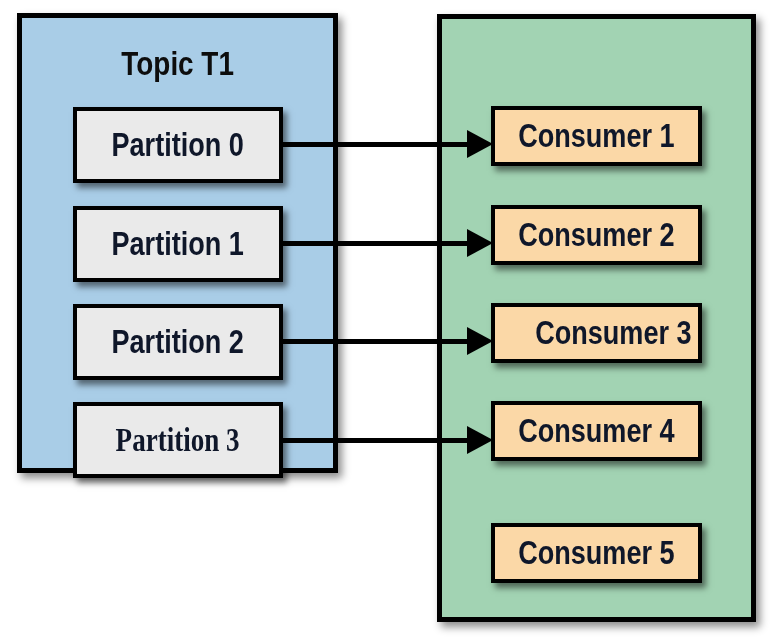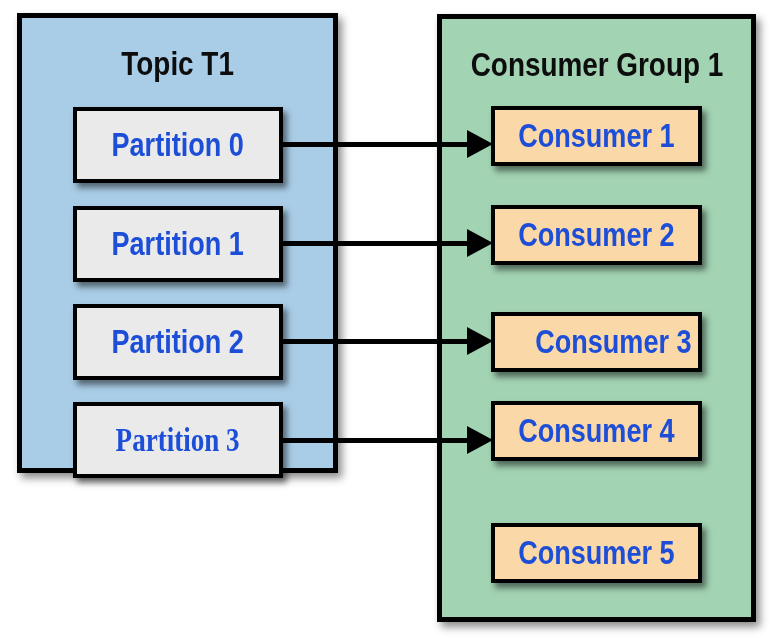--- a/index.html
+++ b/index.html
@@ -43,37 +43,37 @@
   .node {
     position: absolute;
     box-sizing: border-box;
     border: 4px solid var(--border, #000);
     box-shadow: 4px 5px 6px rgba(0,0,0,0.5);
     display: flex;
     align-items: center;
     justify-content: center;
     font-size: 33px;
     font-weight: 700;
-    color: #1d4ed8;
+    color: #0f172a;
   }
   .partition {
     left: 51px; width: 210px; height: 76px;
     background: var(--partition-fill, #eaeaea);
   }
   .p0 { top: 89px; }
   .p1 { top: 188px; }
   .p2 { top: 286px; }
   .p3 { top: 384px; font-family: Liberation Serif, serif; }
   .consumer {
     left: 49px; width: 211px; height: 60px;
     background: var(--consumer-fill, #fbd8a7);
   }
   .c0 { top: 87px; }
   .c1 { top: 186px; }
-  .c2 { top: 293px; padding-left: 33px; }
+  .c2 { top: 284px; padding-left: 33px; }
   .c3 { top: 382px; }
   .c4 { top: 504px; }
   .txt {
     display: inline-block;
     transform: scaleX(0.82);
     transform-origin: 50% 50%;
     white-space: nowrap;
   }
   .arrow {
     position: absolute;
@@ -117,23 +117,20 @@
     </div>
     <div class="node partition p2">
       <span class="txt">Partition 2</span>
     </div>
     <div class="node partition p3">
       <span class="txt">Partition 3</span>
     </div>
   </section>
 
   <section class="panel panel-group">
-    <div class="panel-title">
-      <span class="txt">Consumer Group 1</span>
-    </div>
     <div class="node consumer c0">
       <span class="txt">Consumer 1</span>
     </div>
     <div class="node consumer c1">
       <span class="txt">Consumer 2</span>
     </div>
     <div class="node consumer c2">
       <span class="txt">Consumer 3</span>
     </div>
     <div class="node consumer c3">

